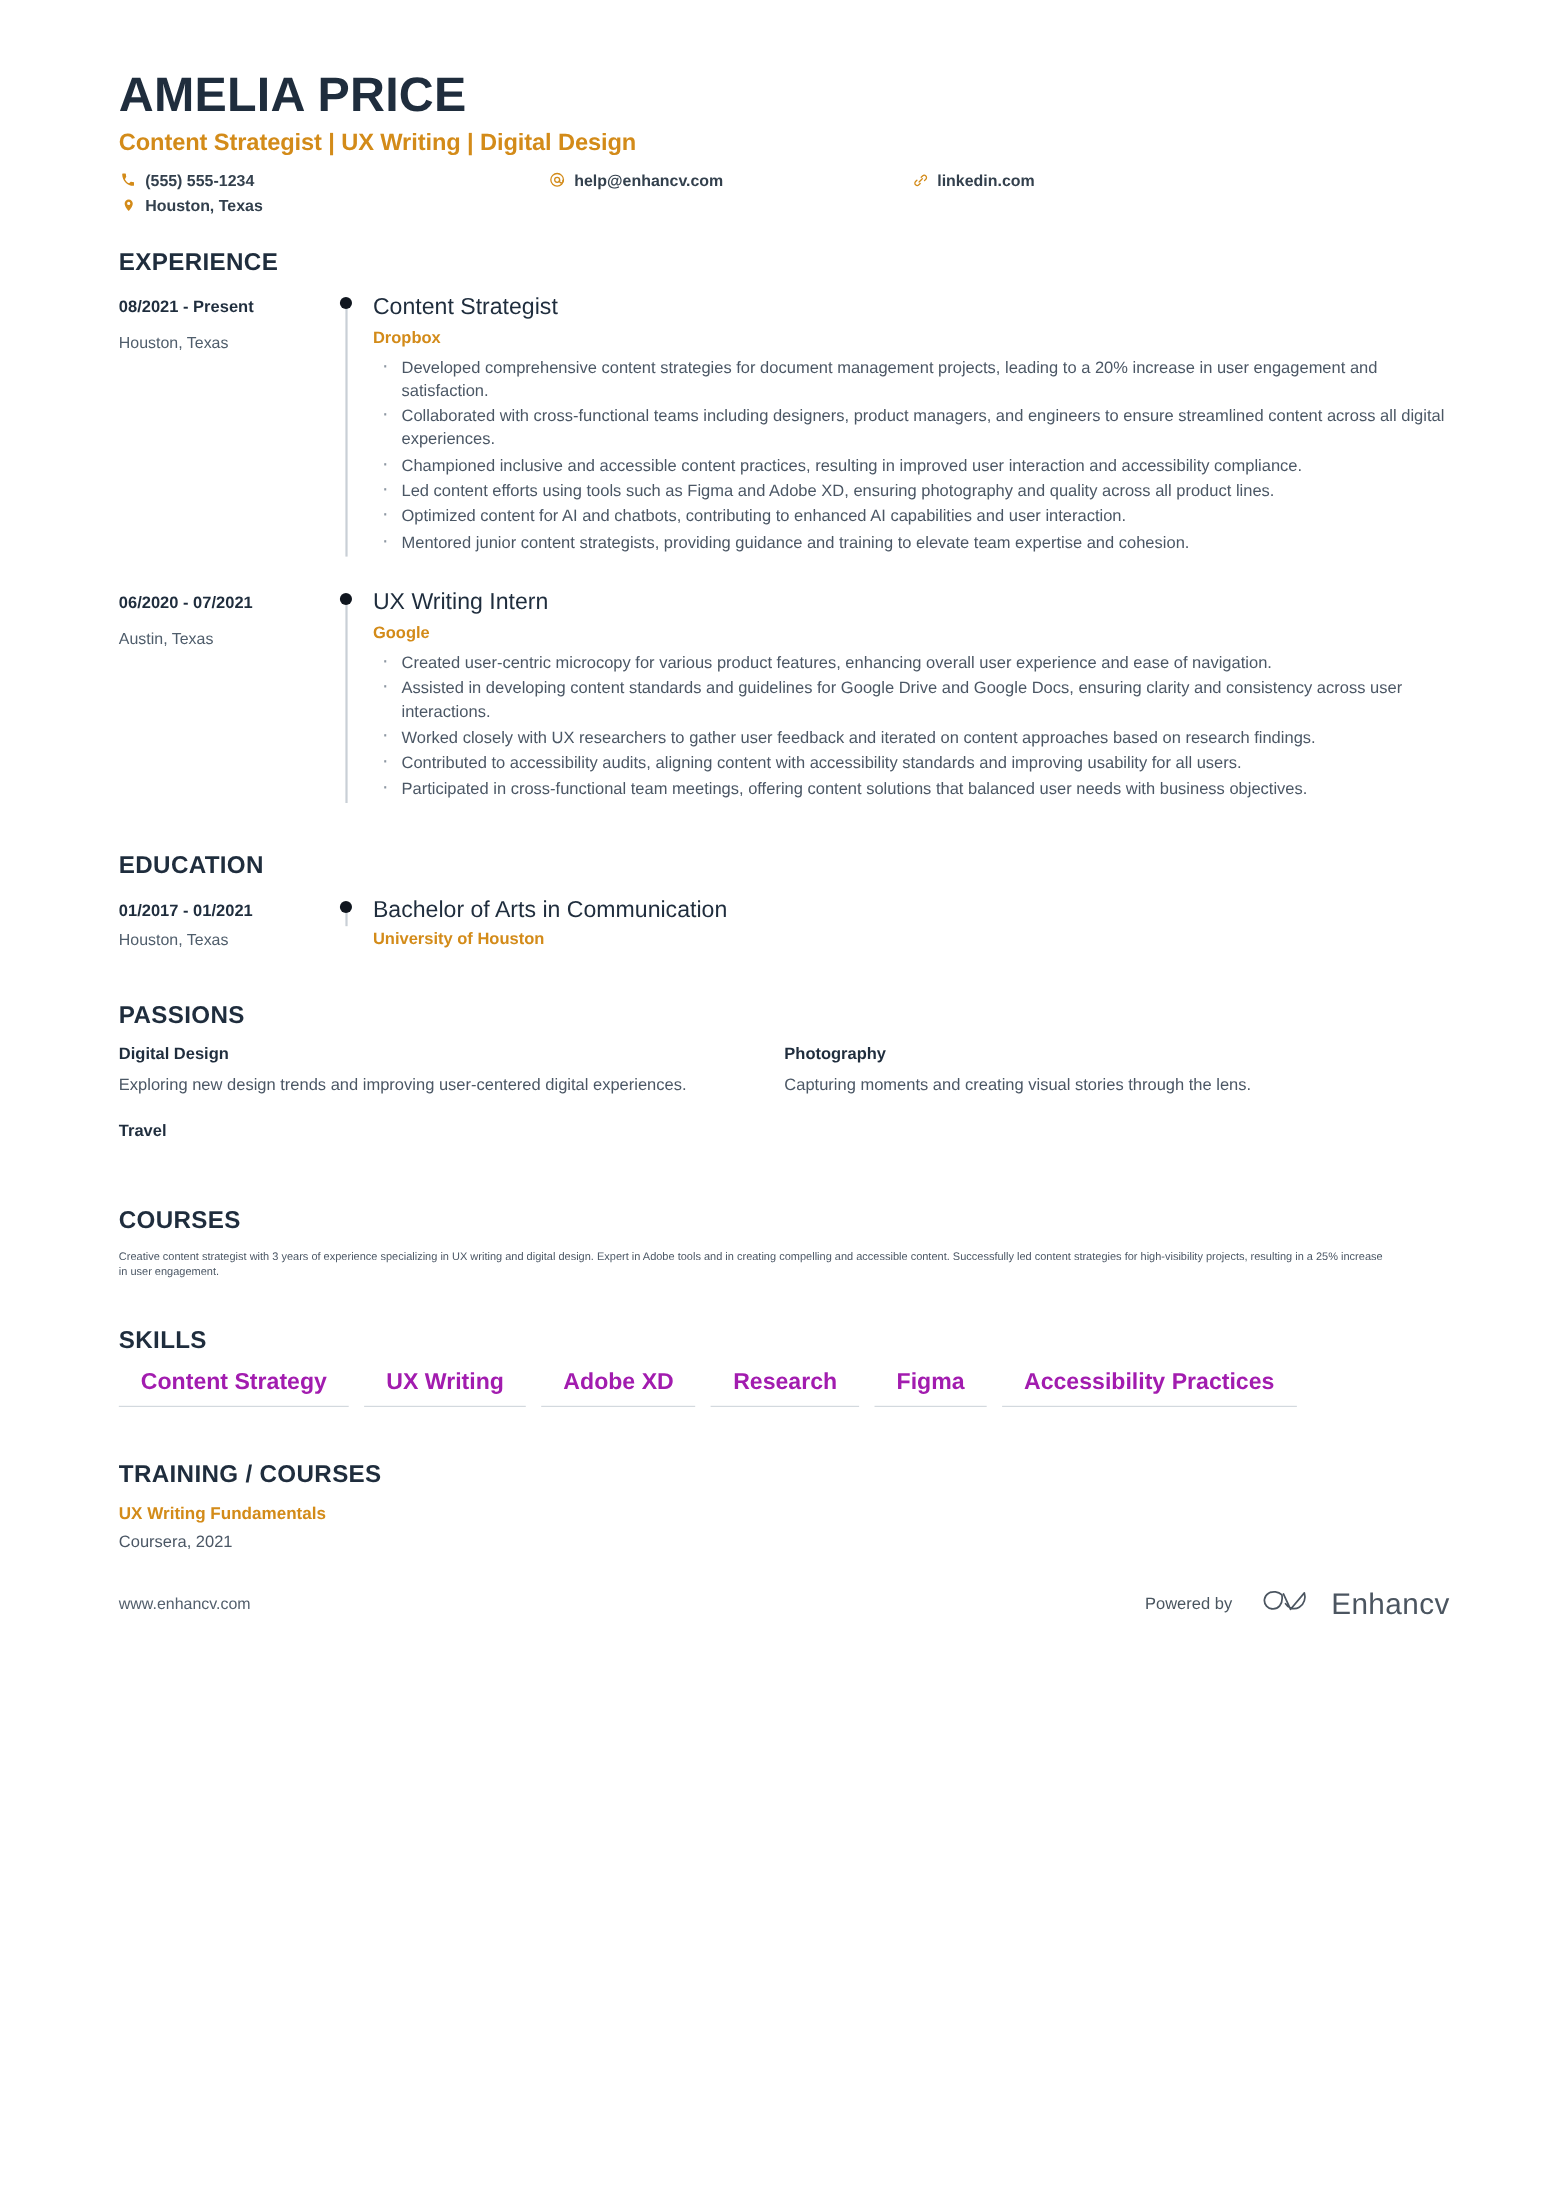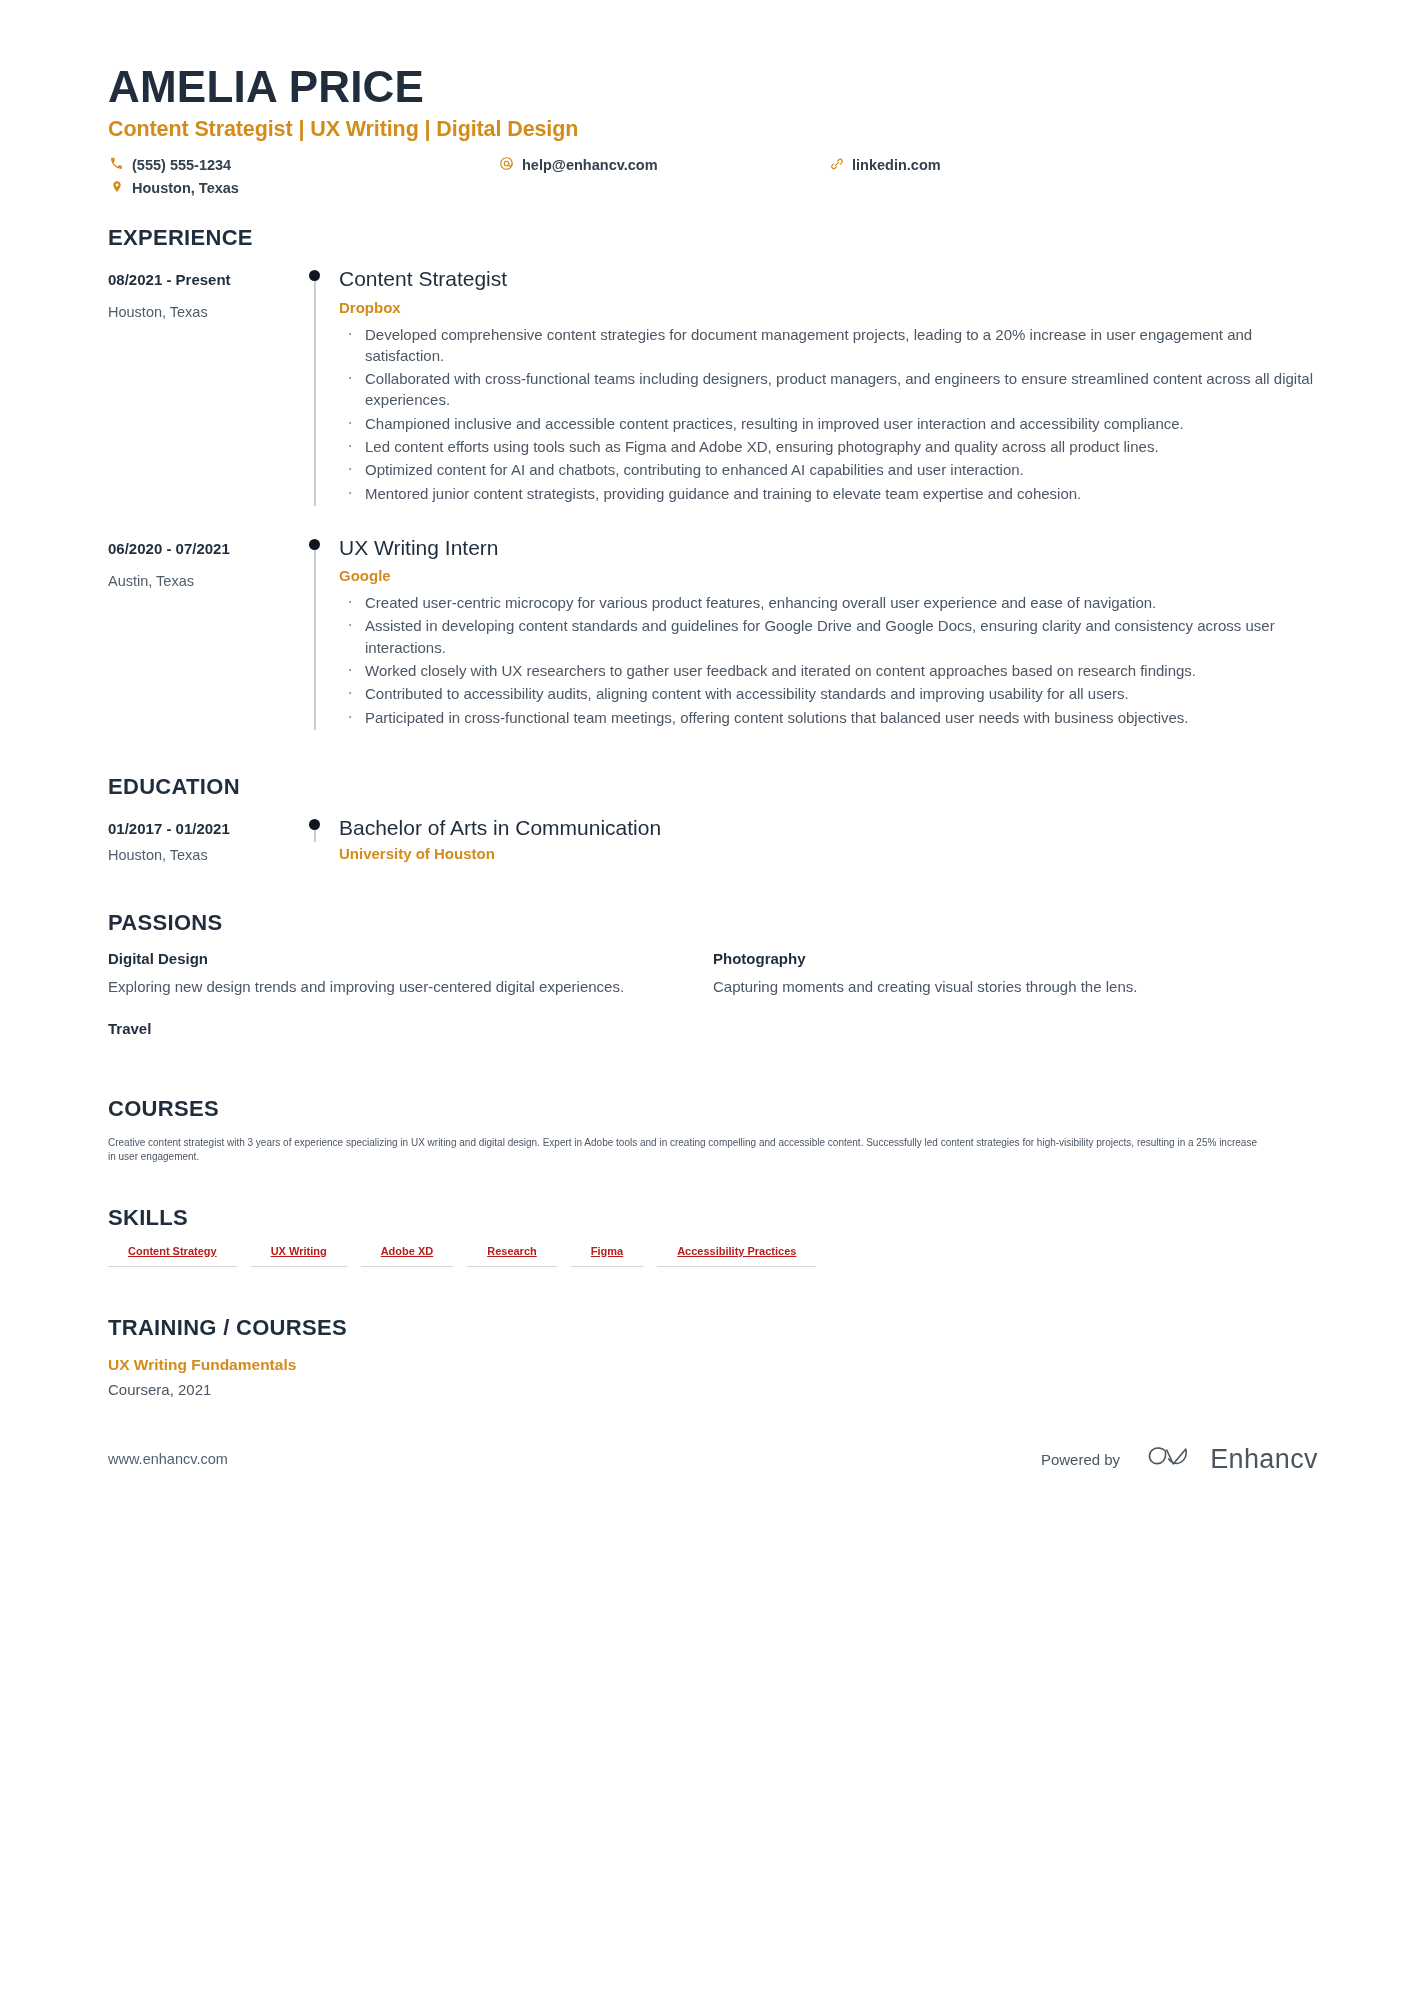--- a/index.html
+++ b/index.html
@@ -206,29 +206,28 @@
     max-width: 1150px;
   }
 
   
   .skills-row {
     display: flex;
     flex-wrap: wrap;
     margin-top: 4px;
   }
   .skill {
-    font-size: 11px;
-    font-weight: 700;
-    color: #b91c1c;
+    font-size: 21px;
+    font-weight: 700;
+    color: #a21caf;
     padding: 0 20px 9px 20px;
     border-bottom: 1.5px solid #cfd5db;
     margin-right: 14px;
     margin-bottom: 10px;
     white-space: nowrap;
-    text-decoration: underline;
   }
 
   
   .courses-row { display: flex; flex-wrap: wrap; }
   .course {
     width: 405px;
     box-sizing: border-box;
     padding-right: 40px;
   }
   .course-title {

